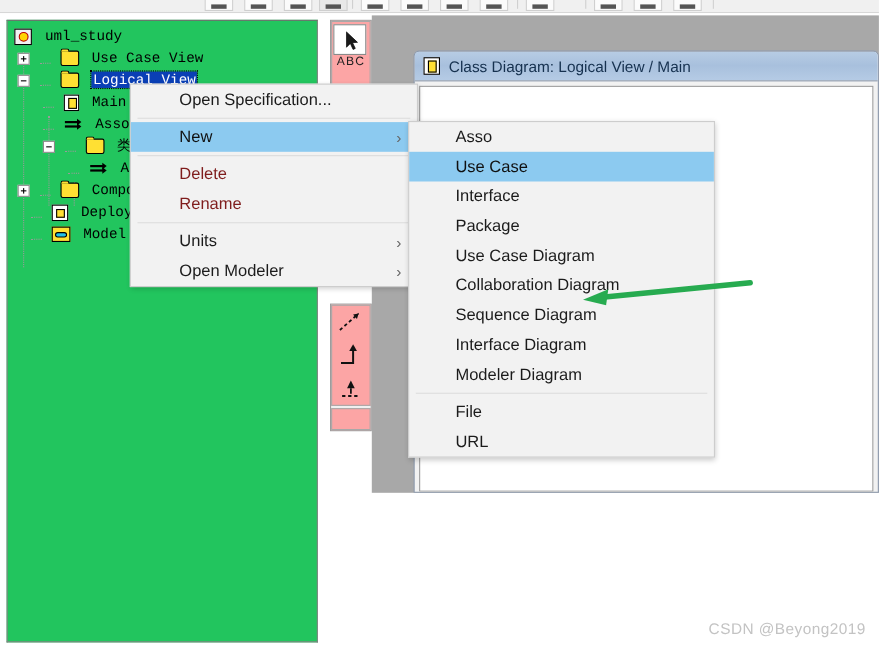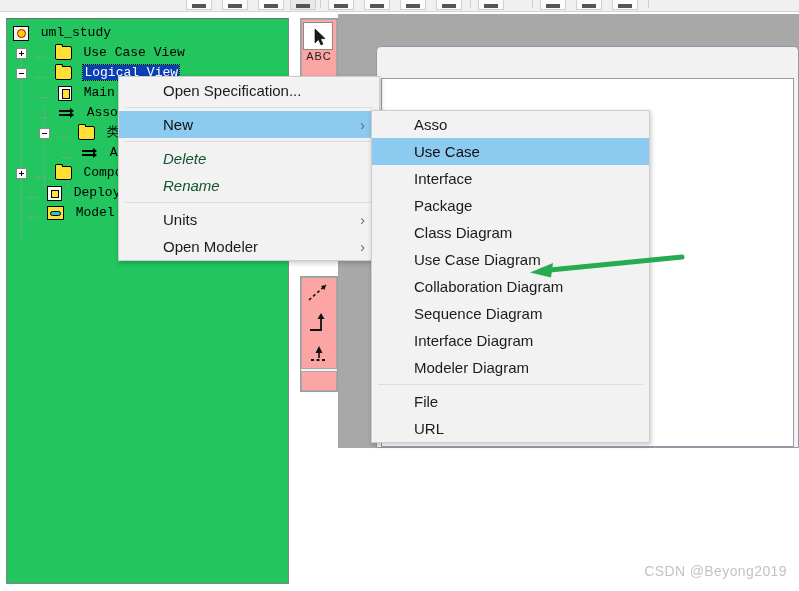--- a/index.html
+++ b/index.html
@@ -354,21 +354,21 @@
     height: 27px;
     line-height: 27px;
     padding-left: 44px;
     font-family: "Liberation Sans", sans-serif;
     font-size: 15px;
     color: #1b1b1b;
     white-space: nowrap;
     box-sizing: border-box;
   }
   .ctx-sub .ctx-item { padding-left: 42px; height: 27px; line-height: 27px; }
-  .ctx-item.disabled { color: #14532d; font-style: italic; }
+  .ctx-item.disabled { color: #7f1d1d; }
   .ctx-item.hl {
     background: #8ccaf0;
     color: #101010;
   }
   .ctx-item .arrow {
     position: absolute;
     right: 14px; top: 50%;
     transform: translateY(-50%);
     font-size: 14px;
     color: #666;
@@ -445,20 +445,24 @@
         <span class="tb-glyph"></span>
       </div>
     <div class="tb-sep" style="left:648px"></div>
   </div>
 
   <div class="app-bg"></div>
 
   <div class="mdi-gray"></div>
 
   <div class="diagram-win">
+    <div class="diagram-title">
+      <span class="tico"></span>
+      <span class="diagram-title-text">Class Diagram: Logical View / Main</span>
+    </div>
     <div class="diagram-canvas"></div>
   </div>
 
   <div class="tree-pane">
     <div class="tree-inner">
 
       <div class="vline" style="left:14px; top:28px; height:196px;"></div>
       <div class="vline" style="left:37px; top:86px; height:82px;"></div>
       <div class="vline" style="left:60px; top:146px; height:22px;"></div>
 
@@ -607,23 +611,20 @@
     <div class="ctx-item hl">
       <span>Use Case</span>
     </div>
     <div class="ctx-item">
       <span>Interface</span>
     </div>
     <div class="ctx-item">
       <span>Package</span>
     </div>
     <div class="ctx-item">
-      <span>Class Diagram</span>
-    </div>
-    <div class="ctx-item">
       <span>Use Case Diagram</span>
     </div>
     <div class="ctx-item">
       <span>Collaboration Diagram</span>
     </div>
     <div class="ctx-item">
       <span>Sequence Diagram</span>
     </div>
     <div class="ctx-item">
       <span>Interface Diagram</span>

